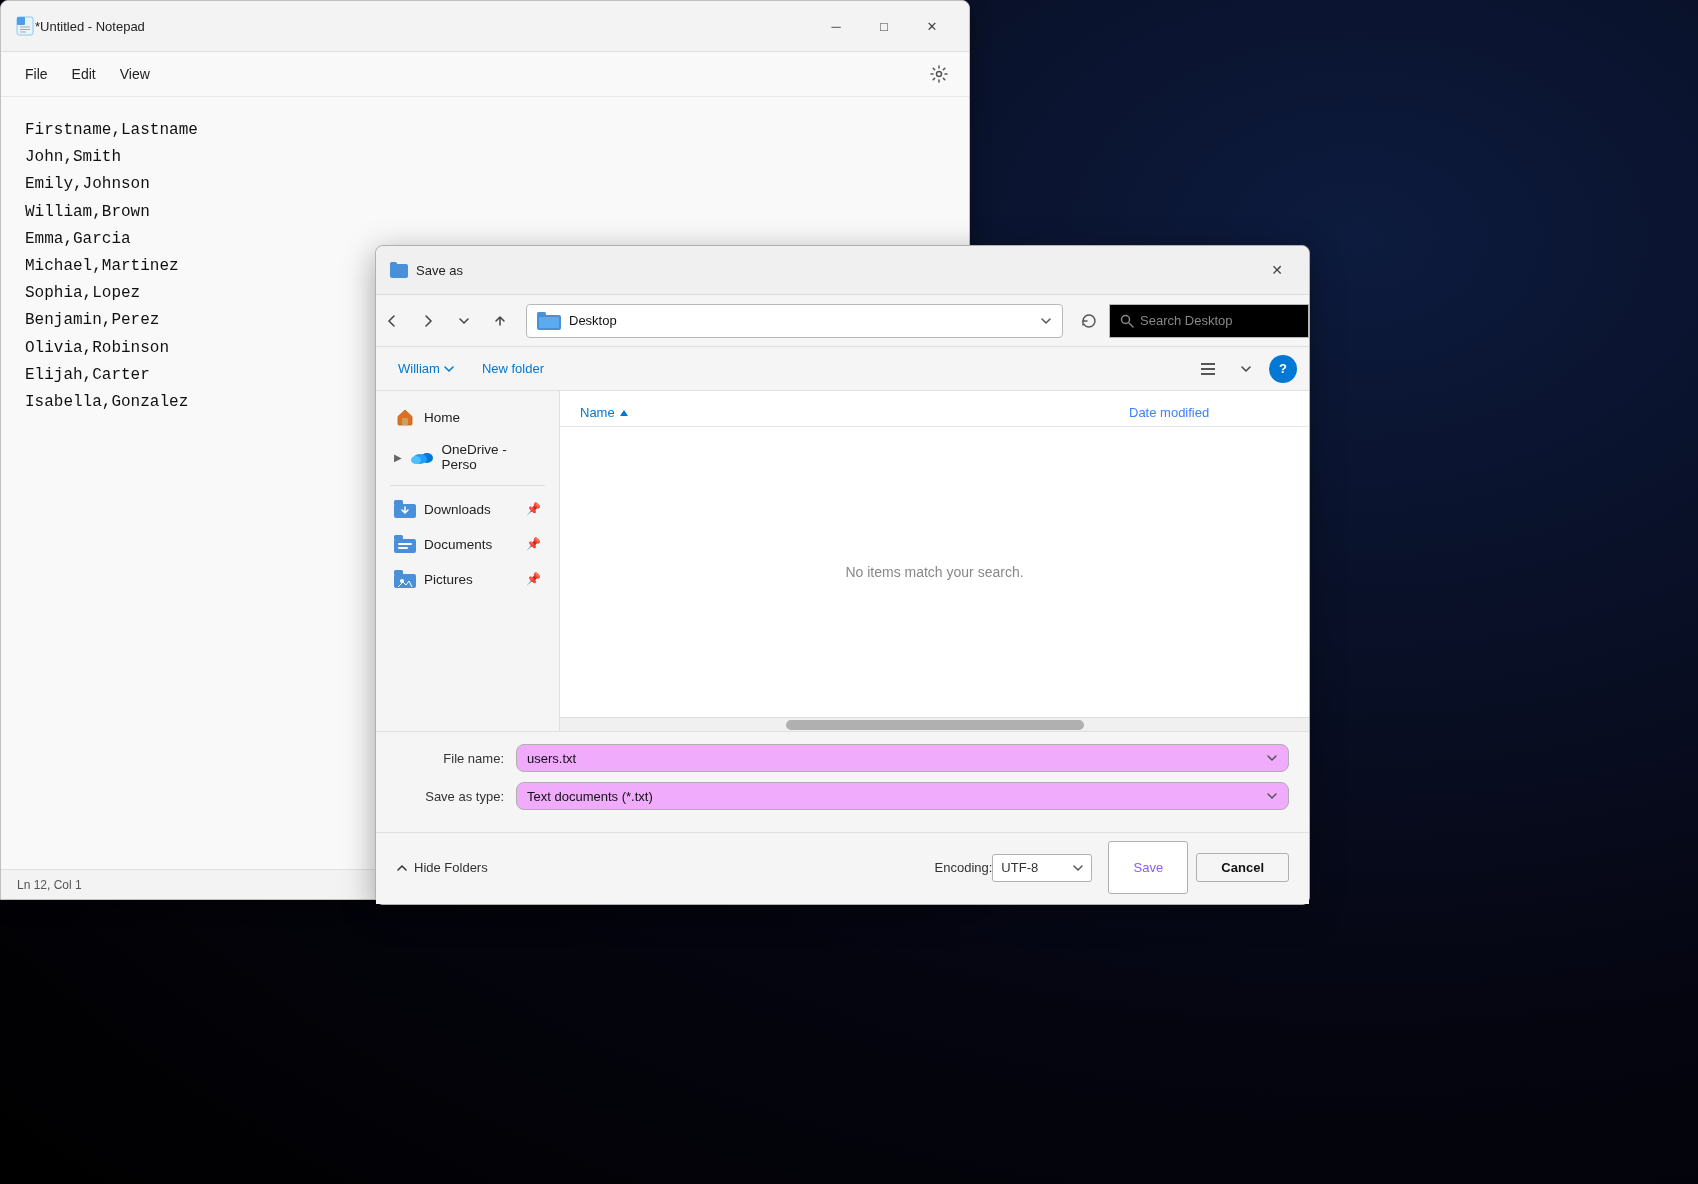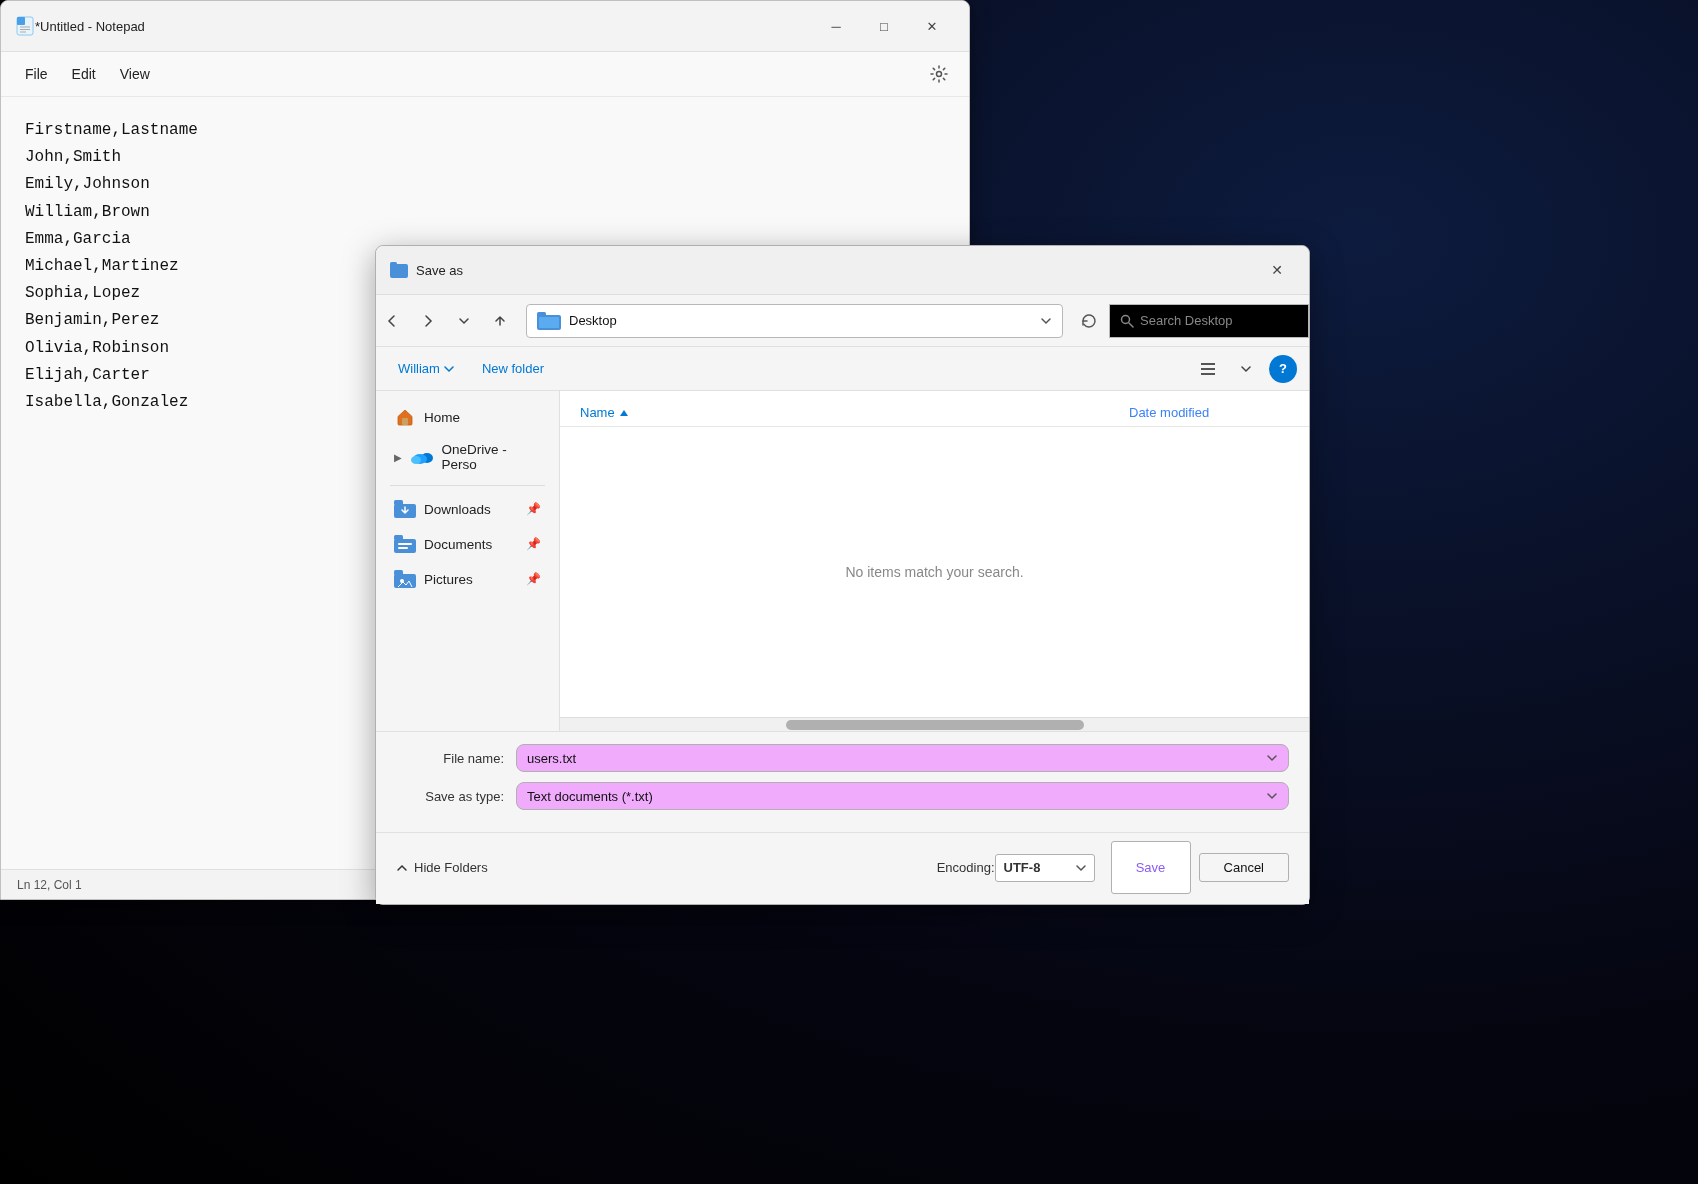--- a/index.html
+++ b/index.html
@@ -518,20 +518,21 @@
     .cancel-btn {
       margin-left: 8px;
       padding: 6px 24px;
       background: #f5f5f5;
       border: 1px solid #b0b0b0;
       border-radius: 3px;
       font-size: 13px;
       color: #111;
       cursor: pointer;
       min-width: 80px;
+      font-weight: bold;
     }
 
     
     .np-icon {
       width: 20px;
       height: 20px;
     }
   </style>
 </head>
 <body>
@@ -801,21 +802,21 @@
     <div class="footer-hide-folders">
       <svg width="12" height="12" viewBox="0 0 12 12">
         <path d="M2 8l4-4 4 4" stroke="#333" stroke-width="1.5" fill="none" stroke-linecap="round"></path>
       </svg>
       <span>Hide Folders</span>
     </div>
 
     <div class="footer-encoding">
       <span>Encoding:</span>
       <div class="encoding-select">
-        <span style="flex:1;font-weight:bold;">UTF-8</span>
+        <span style="flex:1;">UTF-8</span>
         <svg width="10" height="10" viewBox="0 0 10 10">
           <path d="M1 3l4 4 4-4" stroke="#555" stroke-width="1.5" fill="none" stroke-linecap="round"></path>
         </svg>
       </div>
     </div>
 
     <button class="save-btn">Save</button>
     <button class="cancel-btn">Cancel</button>
   </div>
 

